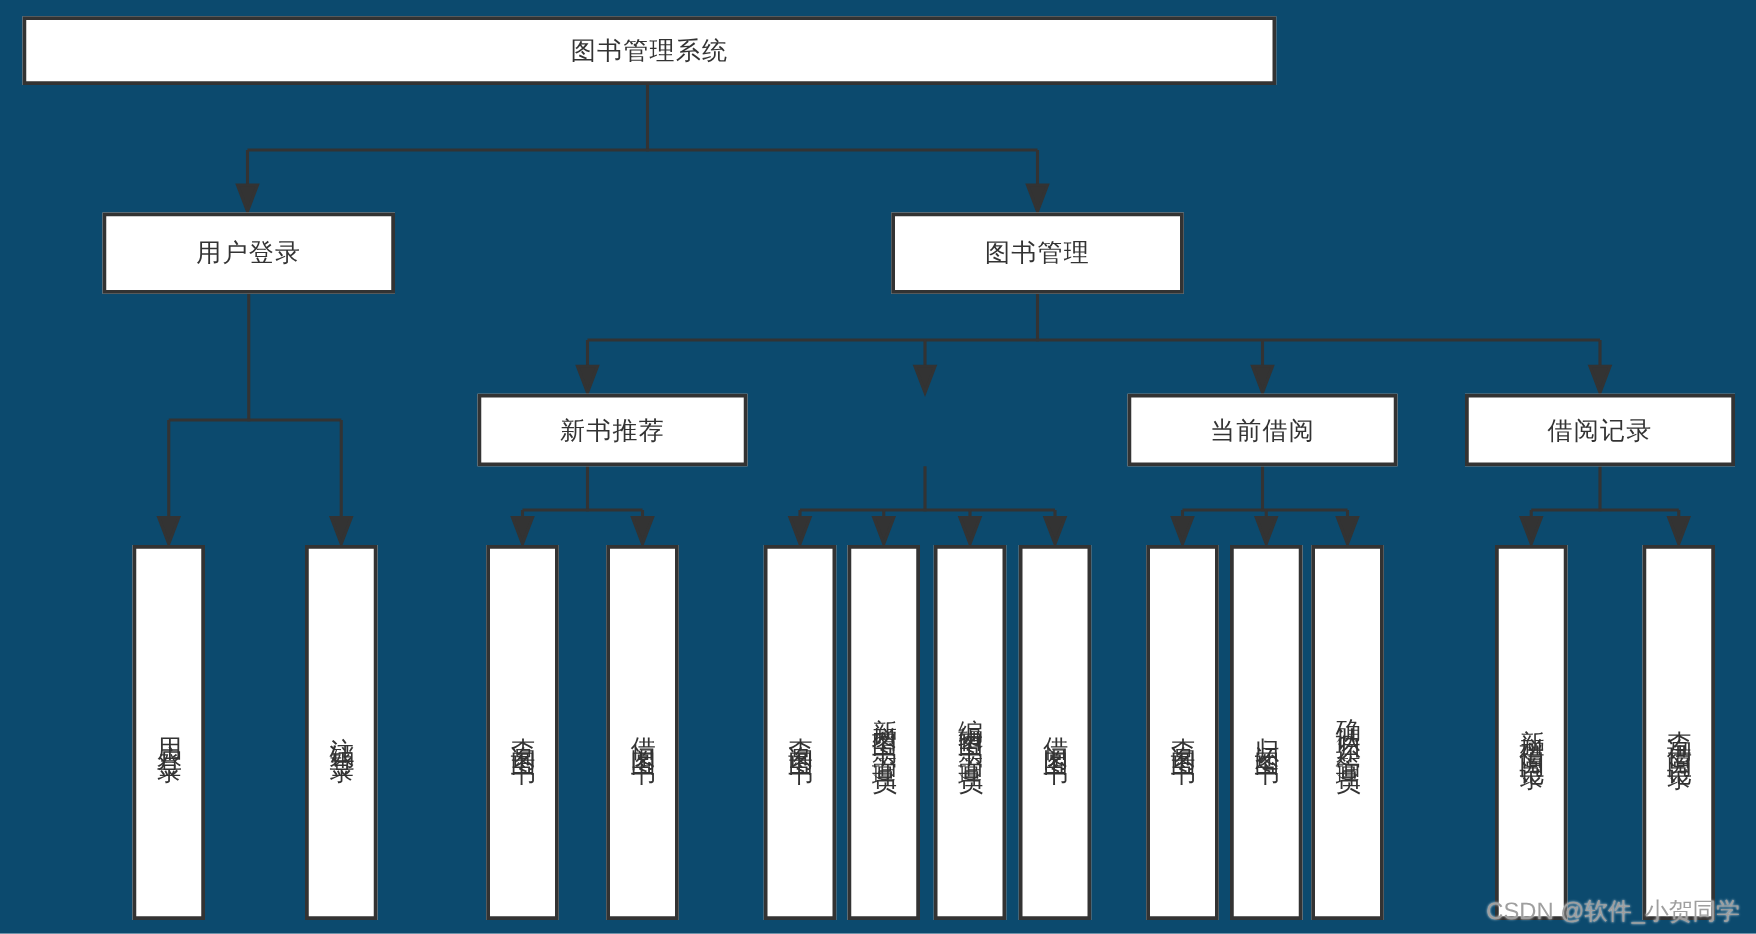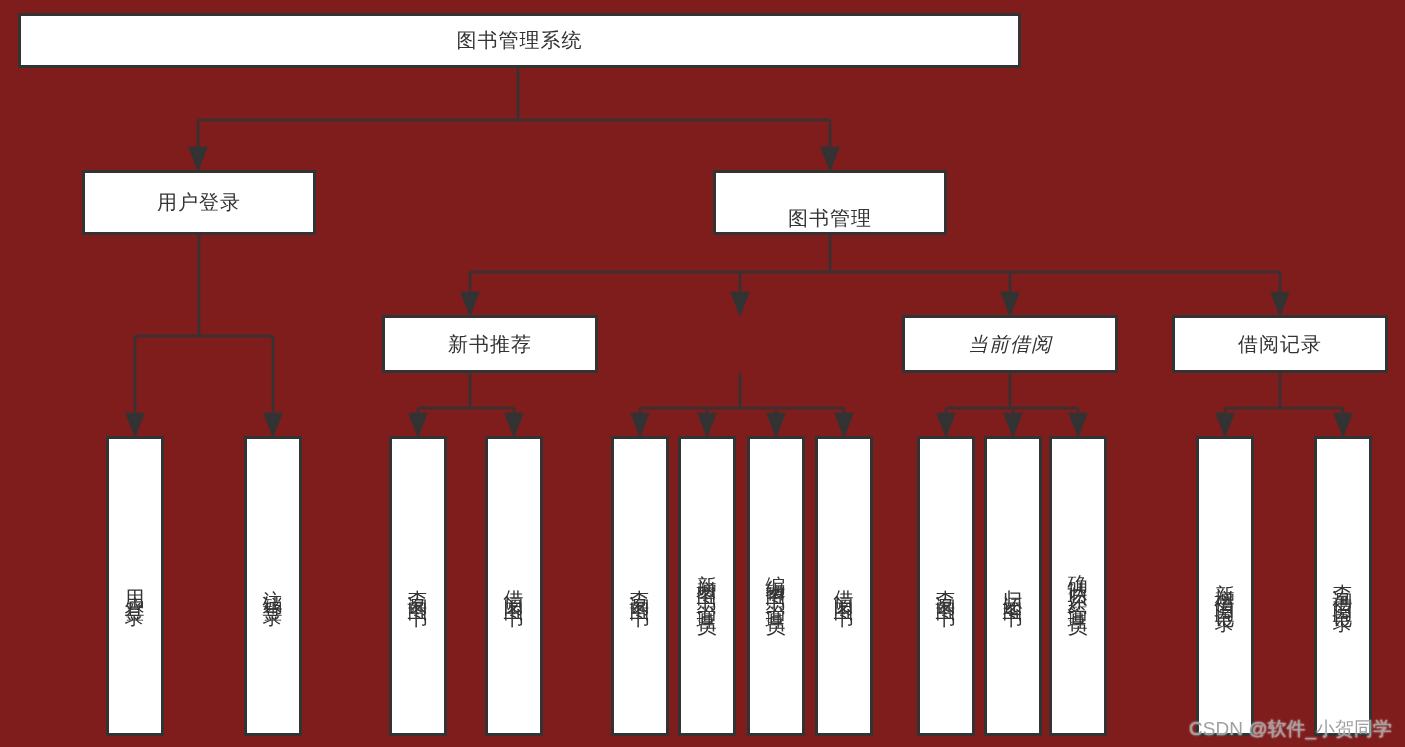--- a/index.html
+++ b/index.html
@@ -5,21 +5,21 @@
   html, body {
     margin: 0;
     padding: 0;
     background: #ffffff;
     font-family: "Liberation Sans", "DejaVu Sans", sans-serif;
   }
   .stage {
     position: relative;
     width: 1405px;
     height: 747px;
-    background: #7f1d1d;
+    background: #0c4a6e;
     overflow: hidden;
   }
   svg.connectors {
     position: absolute;
     left: 0; top: 0;
     width: 1405px; height: 747px;
     z-index: 1;
   }
   .node {
     position: absolute;
@@ -159,28 +159,28 @@
     </g>
   </svg>
 
   <div class="node h" style="left:18px; top:13px; width:1003px; height:55px;">
     <span>图书管理系统</span>
   </div>
 
   <div class="node h" style="left:82px; top:170px; width:234px; height:65px;">
     <span>用户登录</span>
   </div>
-  <div class="node h" style="left:713px; top:170px; width:234px; height:65px;align-items:flex-end;">
+  <div class="node h" style="left:713px; top:170px; width:234px; height:65px;">
     <span>图书管理</span>
   </div>
 
   <div class="node h" style="left:362px; top:315px; width:216px; height:58px;margin-left:20px;">
     <span>新书推荐</span>
   </div>
-  <div class="node h" style="left:902px; top:315px; width:216px; height:58px;font-style:italic;">
+  <div class="node h" style="left:902px; top:315px; width:216px; height:58px;">
     <span>当前借阅</span>
   </div>
   <div class="node h" style="left:1172px; top:315px; width:216px; height:58px;">
     <span>借阅记录</span>
   </div>
 
   <div class="node leaf" style="left:106px; top:436px; width:58px; height:300px;">
     <span>用户登录</span>
   </div>
   <div class="node leaf" style="left:244px; top:436px; width:58px; height:300px;">

